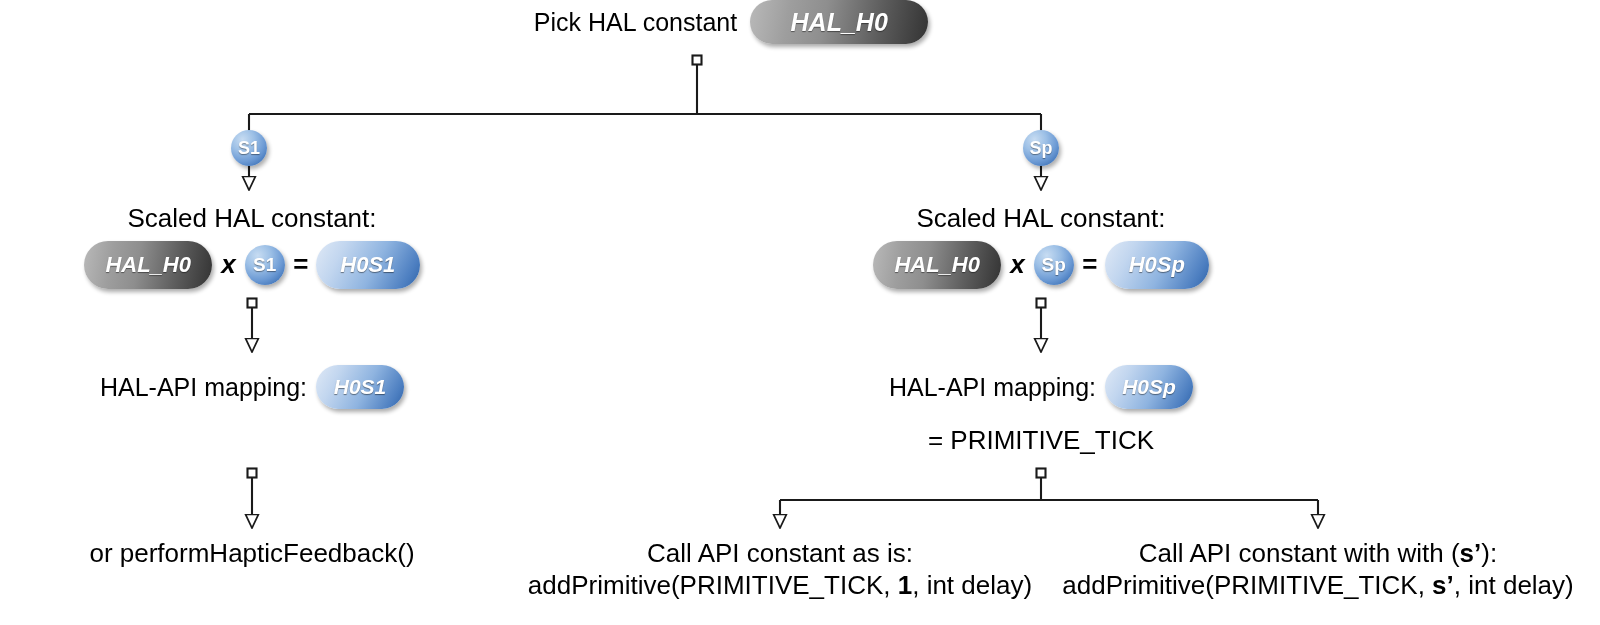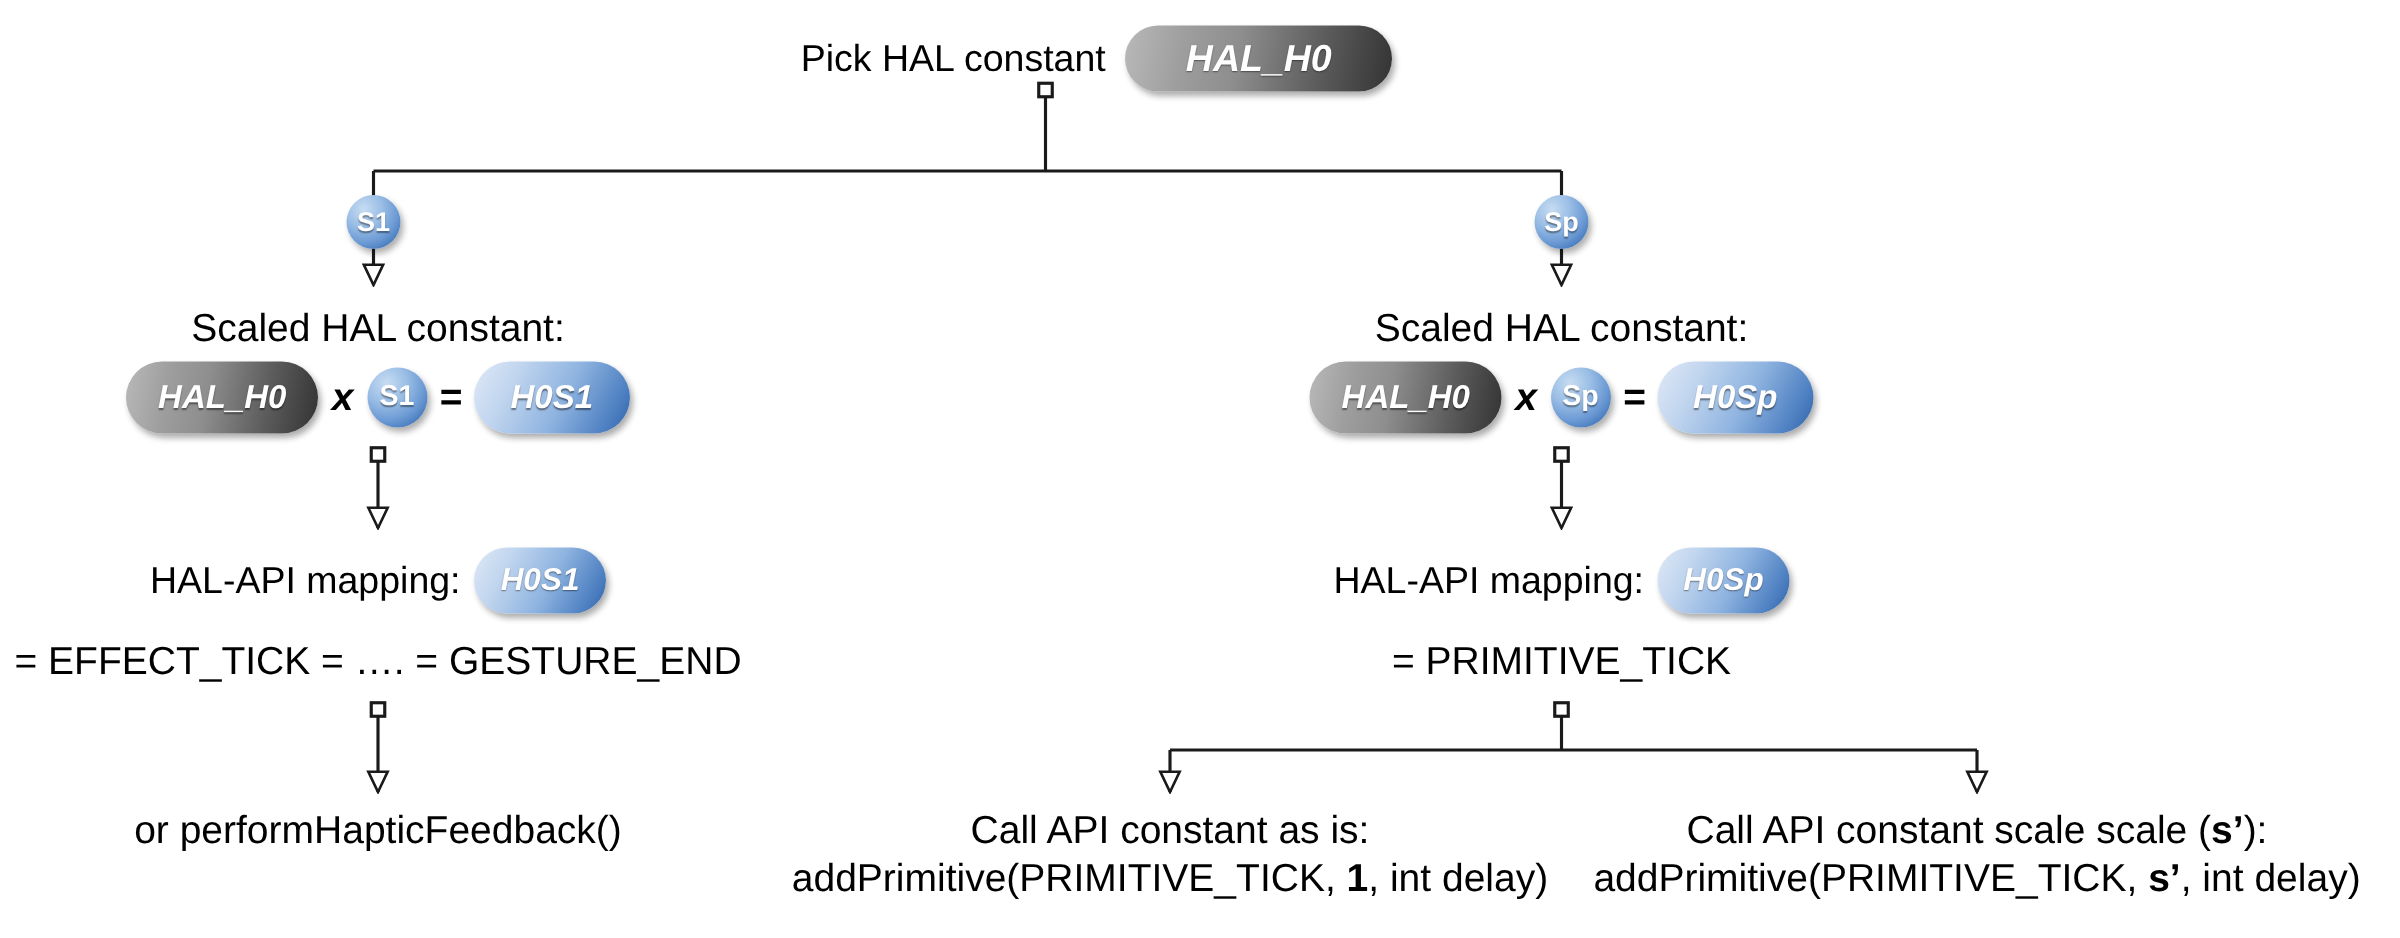--- a/index.html
+++ b/index.html
@@ -182,21 +182,21 @@
 
     <g fill="#ffffff" stroke="#1a1a1a" stroke-width="2.1">
       <rect x="692.5" y="55.5" width="9" height="9"></rect>
       <rect x="247.5" y="298.5" width="9" height="9"></rect>
       <rect x="1036.5" y="298.5" width="9" height="9"></rect>
       <rect x="247.5" y="468.5" width="9" height="9"></rect>
       <rect x="1036.5" y="468.5" width="9" height="9"></rect>
     </g>
   </svg>
 
-  <div class="node" style="left:531px; top:17px; width:400px;">
+  <div class="node" style="left:531px; top:0; width:400px;">
     <div class="row">
       <span class="plain">Pick HAL constant</span>
       <span class="gap-m"></span>
       <span class="pill pill-gray pill-top">HAL_H0</span>
     </div>
   </div>
 
   <div class="branch-badge circ-blue circ-branch" style="left:231px; top:130px;">S1</div>
 
   <div class="branch-badge circ-blue circ-branch" style="left:1023px; top:130px;">Sp</div>
@@ -222,21 +222,20 @@
       <span class="pill pill-blue pill-eq-res">H0Sp</span>
     </div>
   </div>
 
   <div class="node" style="left:52px; top:365px; width:400px;">
     <div class="row">
       <span class="plain">HAL-API mapping:</span>
       <span class="gap-s"></span>
       <span class="pill pill-blue pill-map">H0S1</span>
     </div>
-    <div class="caption" style="margin-top:16px;">= EFFECT_TICK = …. = GESTURE_END</div>
   </div>
 
   <div class="node" style="left:841px; top:365px; width:400px;">
     <div class="row">
       <span class="plain">HAL-API mapping:</span>
       <span class="gap-s"></span>
       <span class="pill pill-blue pill-map">H0Sp</span>
     </div>
     <div class="caption" style="margin-top:16px;">= PRIMITIVE_TICK</div>
   </div>
@@ -247,20 +246,20 @@
 
   <div class="node" style="left:530px; top:538px; width:500px;align-items:center;">
     <div class="caption">Call API constant as is:</div>
     <div class="caption">
       <span>addPrimitive(PRIMITIVE_TICK, </span><span class="bold">1</span><span>, int delay)</span>
     </div>
   </div>
 
   <div class="node" style="left:1068px; top:538px; width:500px;">
     <div class="caption">
-      <span>Call API constant scale scale (</span><span class="bold">s’</span><span>):</span>
+      <span>Call API constant with with (</span><span class="bold">s’</span><span>):</span>
     </div>
     <div class="caption">
       <span>addPrimitive(PRIMITIVE_TICK, </span><span class="bold">s’</span><span>, int delay)</span>
     </div>
   </div>
 
 </div>
 
 </body></html>

